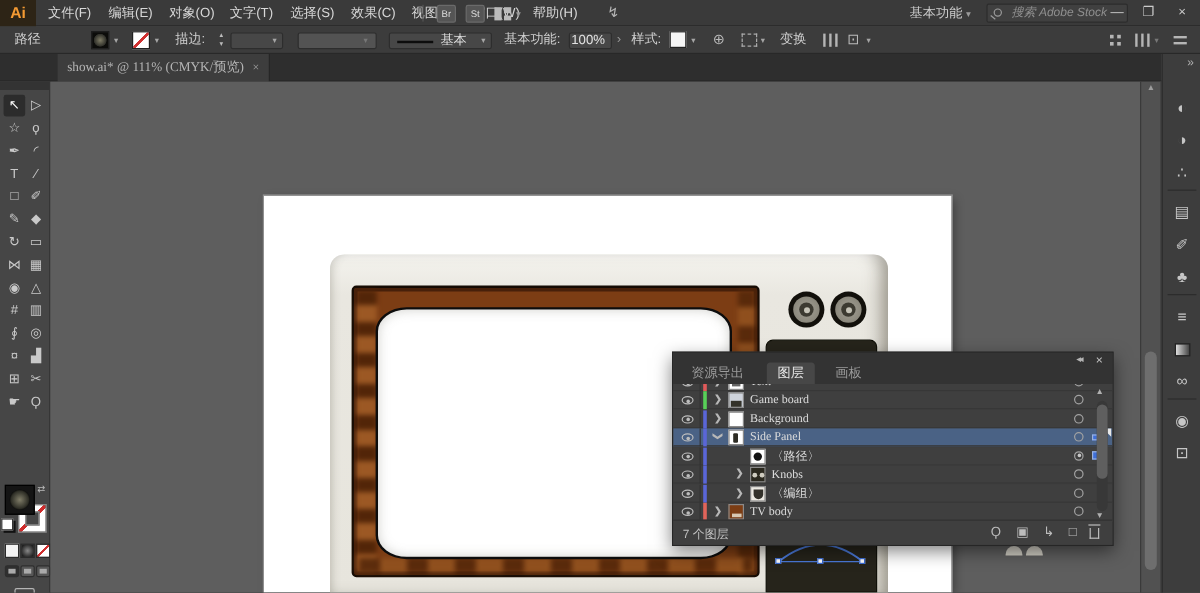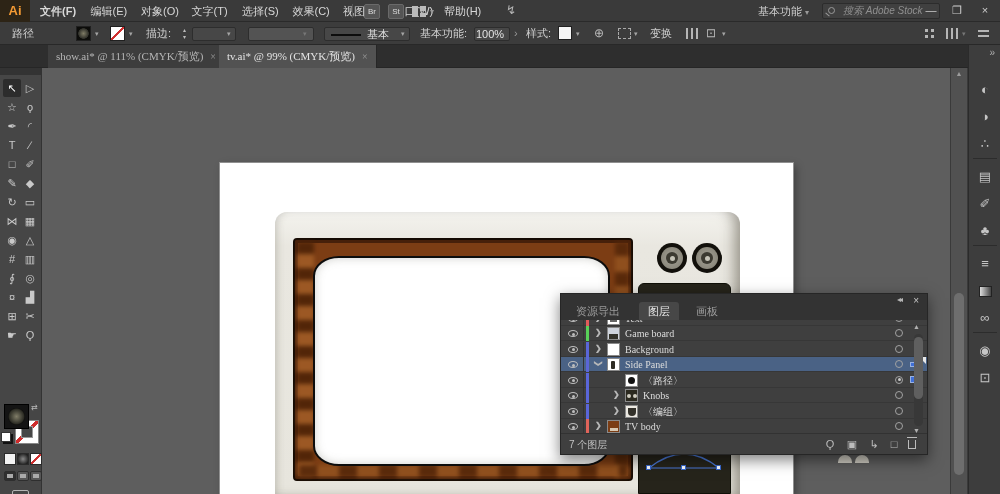--- a/index.html
+++ b/index.html
@@ -141,21 +141,21 @@
   .trash-ic::before { content:""; position:absolute; left:-2px; top:-3px; width:10px; height:1px; background:#bcbcbc; }
 </style>
 </head>
 <body>
 
 <div id="app">
 
   <div id="titlebar">
     <div id="ai-logo">Ai</div>
     <div id="menu-items">
-        <span class="menu-item" style="left: 38px; font-weight: bold;">文件(F)</span>
+        <span class="menu-item" style="left: 38px;">文件(F)</span>
         <span class="menu-item" style="left: 88.5px;">编辑(E)</span>
         <span class="menu-item" style="left: 139px;">对象(O)</span>
         <span class="menu-item" style="left: 189.5px;">文字(T)</span>
         <span class="menu-item" style="left: 240px;">选择(S)</span>
         <span class="menu-item" style="left: 290.5px;">效果(C)</span>
         <span class="menu-item" style="left: 341px;">视图(V)</span>
         <span class="menu-item" style="left: 391.5px;">窗口(W)</span>
         <span class="menu-item" style="left: 442px;">帮助(H)</span>
       </div>
     <div class="vdiv" style="left:352px"></div>
@@ -211,23 +211,20 @@
     <span class="dotgrid" style="left:925px"></span>
     <span class="bars3" style="left:946px"></span>
     <span class="ccaret" style="left:962px;color:#777">▾</span>
     <span class="hamb" style="left:978px"></span>
   </div>
 
   <div id="tabbar">
     <div class="doctab" style="left:48px">
       <span>show.ai* @ 111% (CMYK/预览)</span><span class="x">×</span>
     </div>
-    <div class="doctab active" style="left:219px">
-      <span>tv.ai* @ 99% (CMYK/预览)</span><span class="x">×</span>
-    </div>
   </div>
 
   <div id="toolbar">
     <div class="hdr"></div>
     <div id="tools">
         <div class="tool active" style="left: 3px; top: 11px;">↖</div>
         <div class="tool" style="left: 21px; top: 11px;">▷</div>
         <div class="tool" style="left: 3px; top: 30px;">☆</div>
         <div class="tool" style="left: 21px; top: 30px;">ϙ</div>
         <div class="tool" style="left: 3px; top: 49px;">✒</div>

